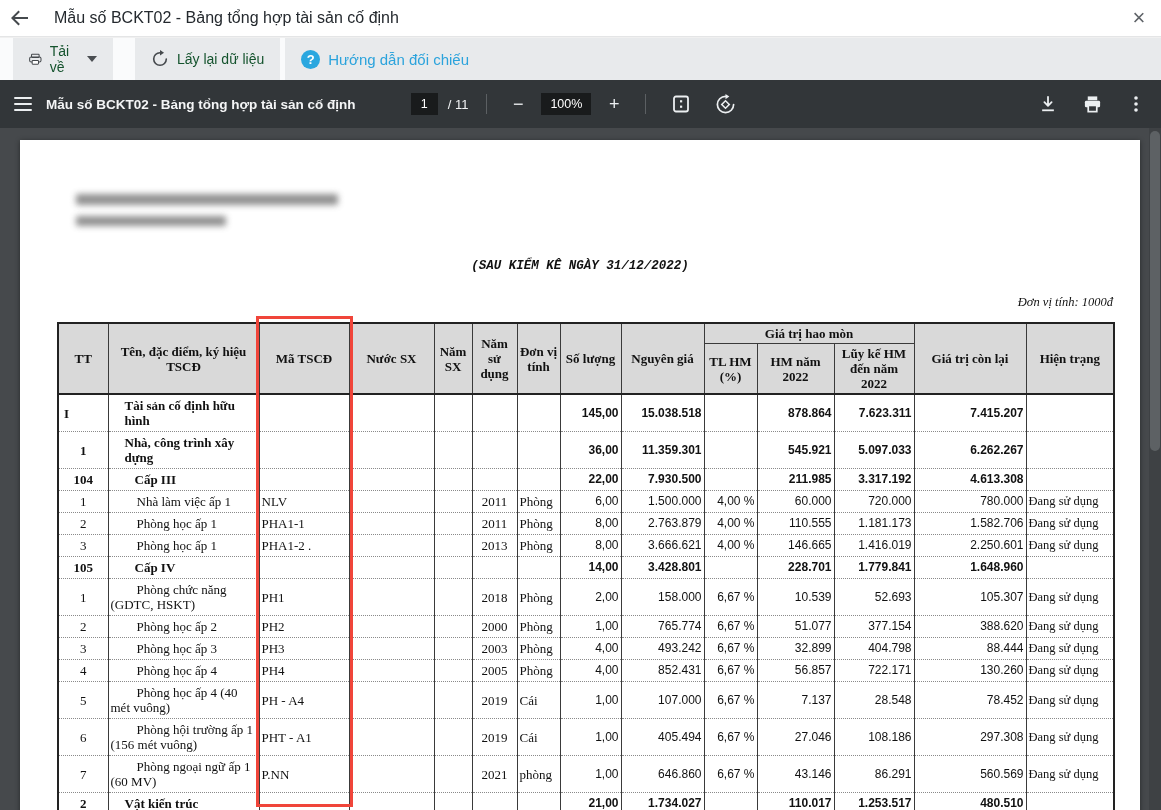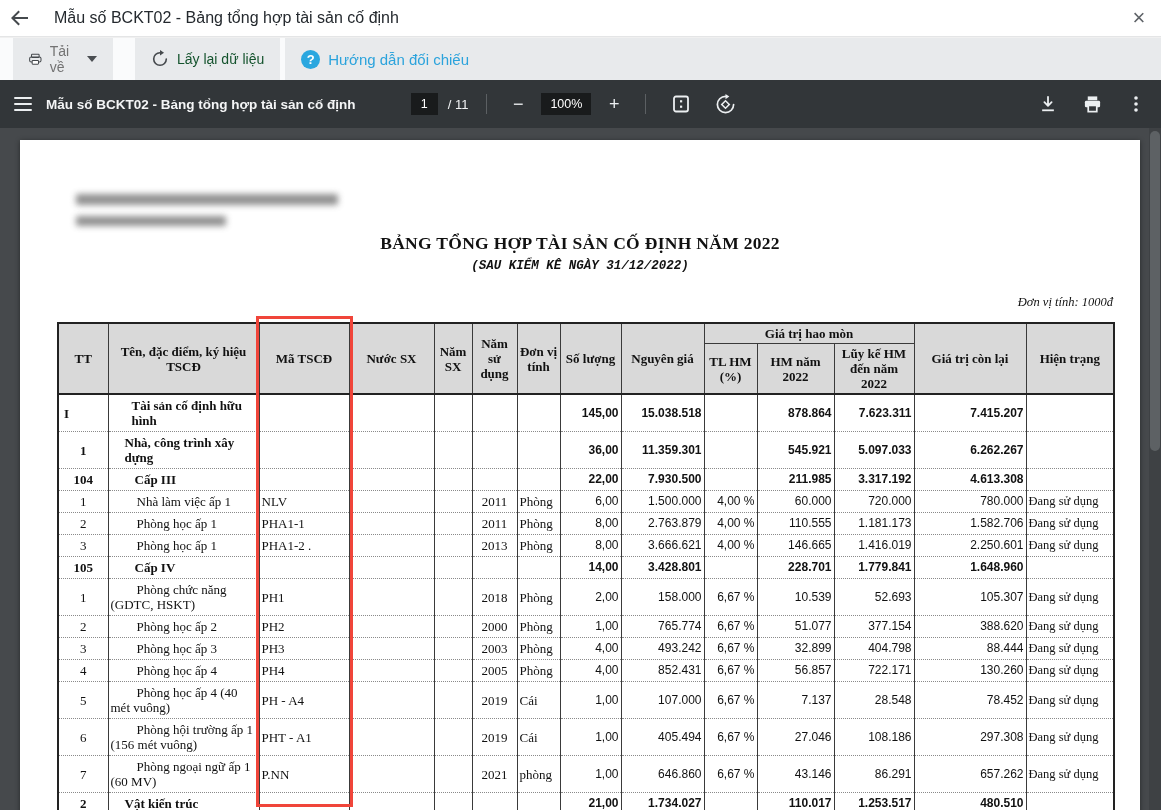--- a/index.html
+++ b/index.html
@@ -16,21 +16,21 @@
     justify-content:center; font-size:22px; color:#5f6368; cursor:pointer; line-height:1; }
 
   
   .action-bar { position:absolute; left:0; top:37px; width:1161px; height:43px;
     background:#fafbfc; border-top:1px solid #f0f0f0; display:flex; align-items:stretch; }
   .seg { background:#e8eaec; display:flex; align-items:center; gap:8px; padding:0 16px;
     cursor:pointer; font-size:14px; }
   .seg-download { margin-left:13px; width:100px; }
   .seg-reload { margin-left:22px; }
   .seg-guide { margin-left:5px; flex:1; cursor:default; }
-  .dl-label { color:#737373; font-weight:500; }
+  .dl-label { color:#14532d; font-weight:500; }
   .reload-label { color:#14532d; }
   .guide-label { color:#2ba3dc; font-size:15px; }
   .caret { width:0; height:0; border-left:5px solid transparent; border-right:5px solid transparent;
     border-top:6px solid #4a4e52; margin-left:4px; }
   .qmark { width:19px; height:19px; border-radius:50%; background:#2aa7df; color:#fff;
     font-size:13px; font-weight:bold; display:flex; align-items:center; justify-content:center; }
 
   
   .pdf-toolbar { position:absolute; left:0; top:80px; width:1161px; height:48px;
     background:#323639; display:flex; align-items:center; color:#f1f3f4; }
@@ -82,21 +82,21 @@
     vertical-align:middle; font-size:13px; line-height:15px; padding:2px 1px;
     border-bottom:1px solid #3a3a3a; border-top:2px solid #222; }
   .assets thead tr.sub th { border-top:1px solid #3a3a3a; }
   .assets thead { border-bottom:2px solid #222; }
   .assets tbody td { border-top:1px dotted #8a8a8a; padding:3px 2px; line-height:15px;
     vertical-align:middle; }
   table.assets { border:2px solid #222; }
   .c-tt { text-align:center; }
   tr.sec0 .c-tt { text-align:left; padding-left:5px; }
   .c-name { text-align:left; }
-  tr.sec0 .c-name { padding-left:23px;font-family:Liberation Serif, serif; }
+  tr.sec0 .c-name { padding-left:16px;font-family:Liberation Serif, serif; }
   tr.sec1 .c-name { padding-left:16px; }
   tr.sec2 .c-name { padding-left:26px;margin-left:28px; }
   tr.item .c-name { text-indent:26px; }
   tr.sec0 td, tr.sec1 td, tr.sec2 td { font-weight:bold; }
   .c-ma { padding-left:5px; }
   .c-nam_sd { text-align:center;margin-top:43px; }
   .c-dvt { padding-left:5px; }
   .c-qty,.c-ng,.c-tl,.c-hm,.c-lk,.c-cl { text-align:right; padding-right:5px;
     font-family:"Liberation Sans", sans-serif; font-size:12px; }
   .c-ht { padding-left:4px; font-size:12.5px; }
@@ -195,21 +195,20 @@
         <circle cx="8" cy="15" r="1.8" fill="#eceff1"></circle>
       </svg>
     </span>
   </div>
 </div>
 
 <div class="viewer">
   <div class="page">
     <div class="blur-line blur-1"></div>
     <div class="blur-line blur-2"></div>
-    <div class="doc-title">BẢNG TỔNG HỢP TÀI SẢN CỐ ĐỊNH NĂM 2022</div>
     <div class="doc-subtitle">(SAU KIỂM KÊ NGÀY 31/12/2022)</div>
     <div class="unit-note">Đơn vị tính: 1000đ</div>
 
     <table class="assets">
       <colgroup>
         <col style="width:50px">
           <col style="width:151px">
           <col style="width:90px">
           <col style="width:85px">
         <col style="width:38px">
@@ -459,21 +458,21 @@
             <td class="c-ma">P.NN</td>
             <td class="c-nuoc"></td>
             <td class="c-nam_sx"></td>
             <td class="c-nam_sd">2021</td>
             <td class="c-dvt">phòng</td>
             <td class="c-qty">1,00</td>
             <td class="c-ng">646.860</td>
             <td class="c-tl">6,67 %</td>
             <td class="c-hm">43.146</td>
             <td class="c-lk">86.291</td>
-            <td class="c-cl">657.262</td>
+            <td class="c-cl">560.569</td>
             <td class="c-ht">Đang sử dụng</td>
           </tr>
           <tr class="sec1">
             <td class="c-tt">2</td>
             <td class="c-name">Vật kiến trúc</td>
             <td class="c-ma"></td>
             <td class="c-nuoc"></td>
             <td class="c-nam_sx"></td>
             <td class="c-nam_sd"></td>
             <td class="c-dvt"></td>

